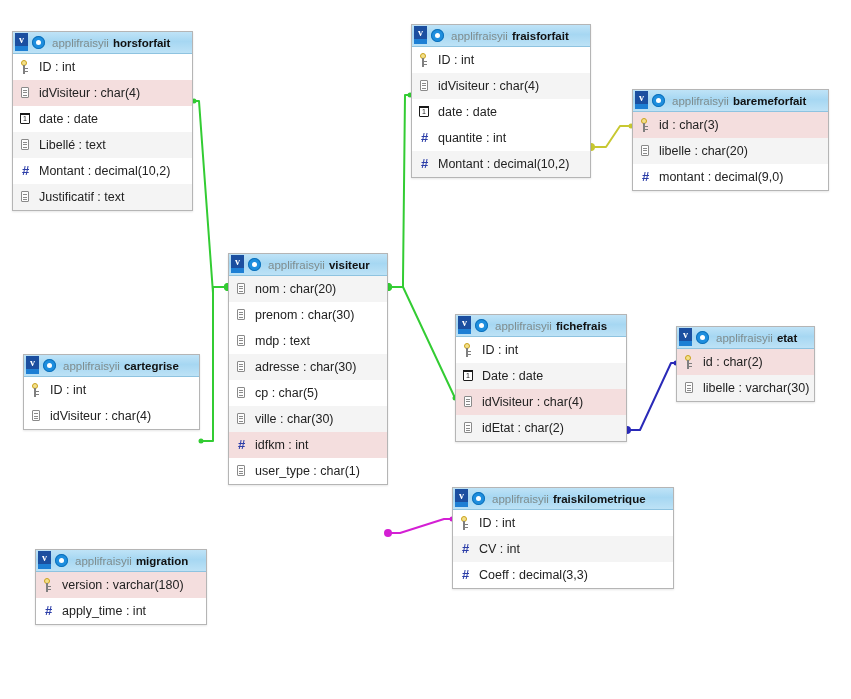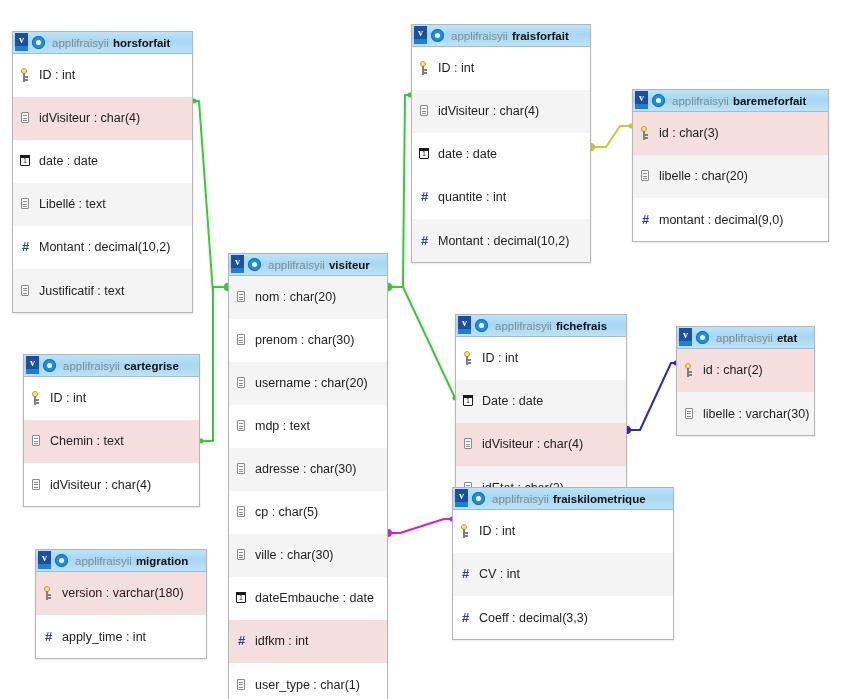--- a/index.html
+++ b/index.html
@@ -100,21 +100,21 @@
     margin-right: 4px;
   }
   .hdr-name {
     font-size: 11.5px;
     color: #111111;
     font-weight: bold;
   }
   .tbl-row {
     display: flex;
     align-items: center;
-    height: 43px;
+    height: 26px;
     padding-left: 6px;
     box-sizing: border-box;
     background: #ffffff;
     border-bottom: 1px solid transparent;
     white-space: nowrap;
     overflow: hidden;
   }
   .tbl-row.alt { background: #f4f4f4; }
   .tbl-row.fk  { background: #f4dede; }
   .tbl-row:last-child { border-bottom: none; }
@@ -413,29 +413,20 @@
         </div>
         <div class="tbl-row">
           <span class="row-icon ic-doc">
             <span class="d-body"></span>
             <span class="d-l1"></span>
             <span class="d-l2"></span>
             <span class="d-l3"></span>
           </span>
           <span class="row-label">prenom : char(30)</span>
         </div>
-        <div class="tbl-row alt">
-          <span class="row-icon ic-doc">
-            <span class="d-body"></span>
-            <span class="d-l1"></span>
-            <span class="d-l2"></span>
-            <span class="d-l3"></span>
-          </span>
-          <span class="row-label">username : char(20)</span>
-        </div>
         <div class="tbl-row">
           <span class="row-icon ic-doc">
             <span class="d-body"></span>
             <span class="d-l1"></span>
             <span class="d-l2"></span>
             <span class="d-l3"></span>
           </span>
           <span class="row-label">mdp : text</span>
         </div>
         <div class="tbl-row alt">
@@ -458,153 +449,136 @@
         </div>
         <div class="tbl-row alt">
           <span class="row-icon ic-doc">
             <span class="d-body"></span>
             <span class="d-l1"></span>
             <span class="d-l2"></span>
             <span class="d-l3"></span>
           </span>
           <span class="row-label">ville : char(30)</span>
         </div>
-        <div class="tbl-row">
+        <div class="tbl-row fk">
+          <span class="row-icon ic-hash">#</span>
+          <span class="row-label">idfkm : int</span>
+        </div>
+        <div class="tbl-row">
+          <span class="row-icon ic-doc">
+            <span class="d-body"></span>
+            <span class="d-l1"></span>
+            <span class="d-l2"></span>
+            <span class="d-l3"></span>
+          </span>
+          <span class="row-label">user_type : char(1)</span>
+        </div>
+      </div>
+      <div class="table-box" style="left: 455px; top: 314px; width: 172px;">
+        <div class="tbl-header">
+          <span class="hdr-badge">
+            <span class="v-top">v</span>
+            <span class="v-bot"></span>
+          </span>
+          <span class="hdr-gear">
+            <span class="g-outer"></span>
+            <span class="g-inner"></span>
+          </span>
+          <span class="hdr-schema">applifraisyii</span>
+          <span class="hdr-name">fichefrais</span>
+        </div>
+        <div class="tbl-row">
+          <span class="row-icon ic-key">
+            <span class="k-ring"></span>
+            <span class="k-stem"></span>
+            <span class="k-t1"></span>
+            <span class="k-t2"></span>
+          </span>
+          <span class="row-label">ID : int</span>
+        </div>
+        <div class="tbl-row alt">
           <span class="row-icon ic-cal">
             <span class="c-body"></span>
             <span class="c-top"></span>
             <span class="c-num">1</span>
           </span>
-          <span class="row-label">dateEmbauche : date</span>
+          <span class="row-label">Date : date</span>
         </div>
         <div class="tbl-row fk">
-          <span class="row-icon ic-hash">#</span>
-          <span class="row-label">idfkm : int</span>
-        </div>
-        <div class="tbl-row">
-          <span class="row-icon ic-doc">
-            <span class="d-body"></span>
-            <span class="d-l1"></span>
-            <span class="d-l2"></span>
-            <span class="d-l3"></span>
-          </span>
-          <span class="row-label">user_type : char(1)</span>
-        </div>
-      </div>
-      <div class="table-box" style="left: 455px; top: 314px; width: 172px;">
-        <div class="tbl-header">
-          <span class="hdr-badge">
-            <span class="v-top">v</span>
-            <span class="v-bot"></span>
-          </span>
-          <span class="hdr-gear">
-            <span class="g-outer"></span>
-            <span class="g-inner"></span>
-          </span>
-          <span class="hdr-schema">applifraisyii</span>
-          <span class="hdr-name">fichefrais</span>
+          <span class="row-icon ic-doc">
+            <span class="d-body"></span>
+            <span class="d-l1"></span>
+            <span class="d-l2"></span>
+            <span class="d-l3"></span>
+          </span>
+          <span class="row-label">idVisiteur : char(4)</span>
+        </div>
+        <div class="tbl-row alt">
+          <span class="row-icon ic-doc">
+            <span class="d-body"></span>
+            <span class="d-l1"></span>
+            <span class="d-l2"></span>
+            <span class="d-l3"></span>
+          </span>
+          <span class="row-label">idEtat : char(2)</span>
+        </div>
+      </div>
+      <div class="table-box" style="left: 676px; top: 326px; width: 139px;">
+        <div class="tbl-header">
+          <span class="hdr-badge">
+            <span class="v-top">v</span>
+            <span class="v-bot"></span>
+          </span>
+          <span class="hdr-gear">
+            <span class="g-outer"></span>
+            <span class="g-inner"></span>
+          </span>
+          <span class="hdr-schema">applifraisyii</span>
+          <span class="hdr-name">etat</span>
+        </div>
+        <div class="tbl-row fk">
+          <span class="row-icon ic-key">
+            <span class="k-ring"></span>
+            <span class="k-stem"></span>
+            <span class="k-t1"></span>
+            <span class="k-t2"></span>
+          </span>
+          <span class="row-label">id : char(2)</span>
+        </div>
+        <div class="tbl-row alt">
+          <span class="row-icon ic-doc">
+            <span class="d-body"></span>
+            <span class="d-l1"></span>
+            <span class="d-l2"></span>
+            <span class="d-l3"></span>
+          </span>
+          <span class="row-label">libelle : varchar(30)</span>
+        </div>
+      </div>
+      <div class="table-box" style="left: 23px; top: 354px; width: 177px;">
+        <div class="tbl-header">
+          <span class="hdr-badge">
+            <span class="v-top">v</span>
+            <span class="v-bot"></span>
+          </span>
+          <span class="hdr-gear">
+            <span class="g-outer"></span>
+            <span class="g-inner"></span>
+          </span>
+          <span class="hdr-schema">applifraisyii</span>
+          <span class="hdr-name">cartegrise</span>
         </div>
         <div class="tbl-row">
           <span class="row-icon ic-key">
             <span class="k-ring"></span>
             <span class="k-stem"></span>
             <span class="k-t1"></span>
             <span class="k-t2"></span>
           </span>
           <span class="row-label">ID : int</span>
-        </div>
-        <div class="tbl-row alt">
-          <span class="row-icon ic-cal">
-            <span class="c-body"></span>
-            <span class="c-top"></span>
-            <span class="c-num">1</span>
-          </span>
-          <span class="row-label">Date : date</span>
-        </div>
-        <div class="tbl-row fk">
-          <span class="row-icon ic-doc">
-            <span class="d-body"></span>
-            <span class="d-l1"></span>
-            <span class="d-l2"></span>
-            <span class="d-l3"></span>
-          </span>
-          <span class="row-label">idVisiteur : char(4)</span>
-        </div>
-        <div class="tbl-row alt">
-          <span class="row-icon ic-doc">
-            <span class="d-body"></span>
-            <span class="d-l1"></span>
-            <span class="d-l2"></span>
-            <span class="d-l3"></span>
-          </span>
-          <span class="row-label">idEtat : char(2)</span>
-        </div>
-      </div>
-      <div class="table-box" style="left: 676px; top: 326px; width: 139px;">
-        <div class="tbl-header">
-          <span class="hdr-badge">
-            <span class="v-top">v</span>
-            <span class="v-bot"></span>
-          </span>
-          <span class="hdr-gear">
-            <span class="g-outer"></span>
-            <span class="g-inner"></span>
-          </span>
-          <span class="hdr-schema">applifraisyii</span>
-          <span class="hdr-name">etat</span>
-        </div>
-        <div class="tbl-row fk">
-          <span class="row-icon ic-key">
-            <span class="k-ring"></span>
-            <span class="k-stem"></span>
-            <span class="k-t1"></span>
-            <span class="k-t2"></span>
-          </span>
-          <span class="row-label">id : char(2)</span>
-        </div>
-        <div class="tbl-row alt">
-          <span class="row-icon ic-doc">
-            <span class="d-body"></span>
-            <span class="d-l1"></span>
-            <span class="d-l2"></span>
-            <span class="d-l3"></span>
-          </span>
-          <span class="row-label">libelle : varchar(30)</span>
-        </div>
-      </div>
-      <div class="table-box" style="left: 23px; top: 354px; width: 177px;">
-        <div class="tbl-header">
-          <span class="hdr-badge">
-            <span class="v-top">v</span>
-            <span class="v-bot"></span>
-          </span>
-          <span class="hdr-gear">
-            <span class="g-outer"></span>
-            <span class="g-inner"></span>
-          </span>
-          <span class="hdr-schema">applifraisyii</span>
-          <span class="hdr-name">cartegrise</span>
-        </div>
-        <div class="tbl-row">
-          <span class="row-icon ic-key">
-            <span class="k-ring"></span>
-            <span class="k-stem"></span>
-            <span class="k-t1"></span>
-            <span class="k-t2"></span>
-          </span>
-          <span class="row-label">ID : int</span>
-        </div>
-        <div class="tbl-row fk">
-          <span class="row-icon ic-doc">
-            <span class="d-body"></span>
-            <span class="d-l1"></span>
-            <span class="d-l2"></span>
-            <span class="d-l3"></span>
-          </span>
-          <span class="row-label">Chemin : text</span>
         </div>
         <div class="tbl-row">
           <span class="row-icon ic-doc">
             <span class="d-body"></span>
             <span class="d-l1"></span>
             <span class="d-l2"></span>
             <span class="d-l3"></span>
           </span>
           <span class="row-label">idVisiteur : char(4)</span>
         </div>

